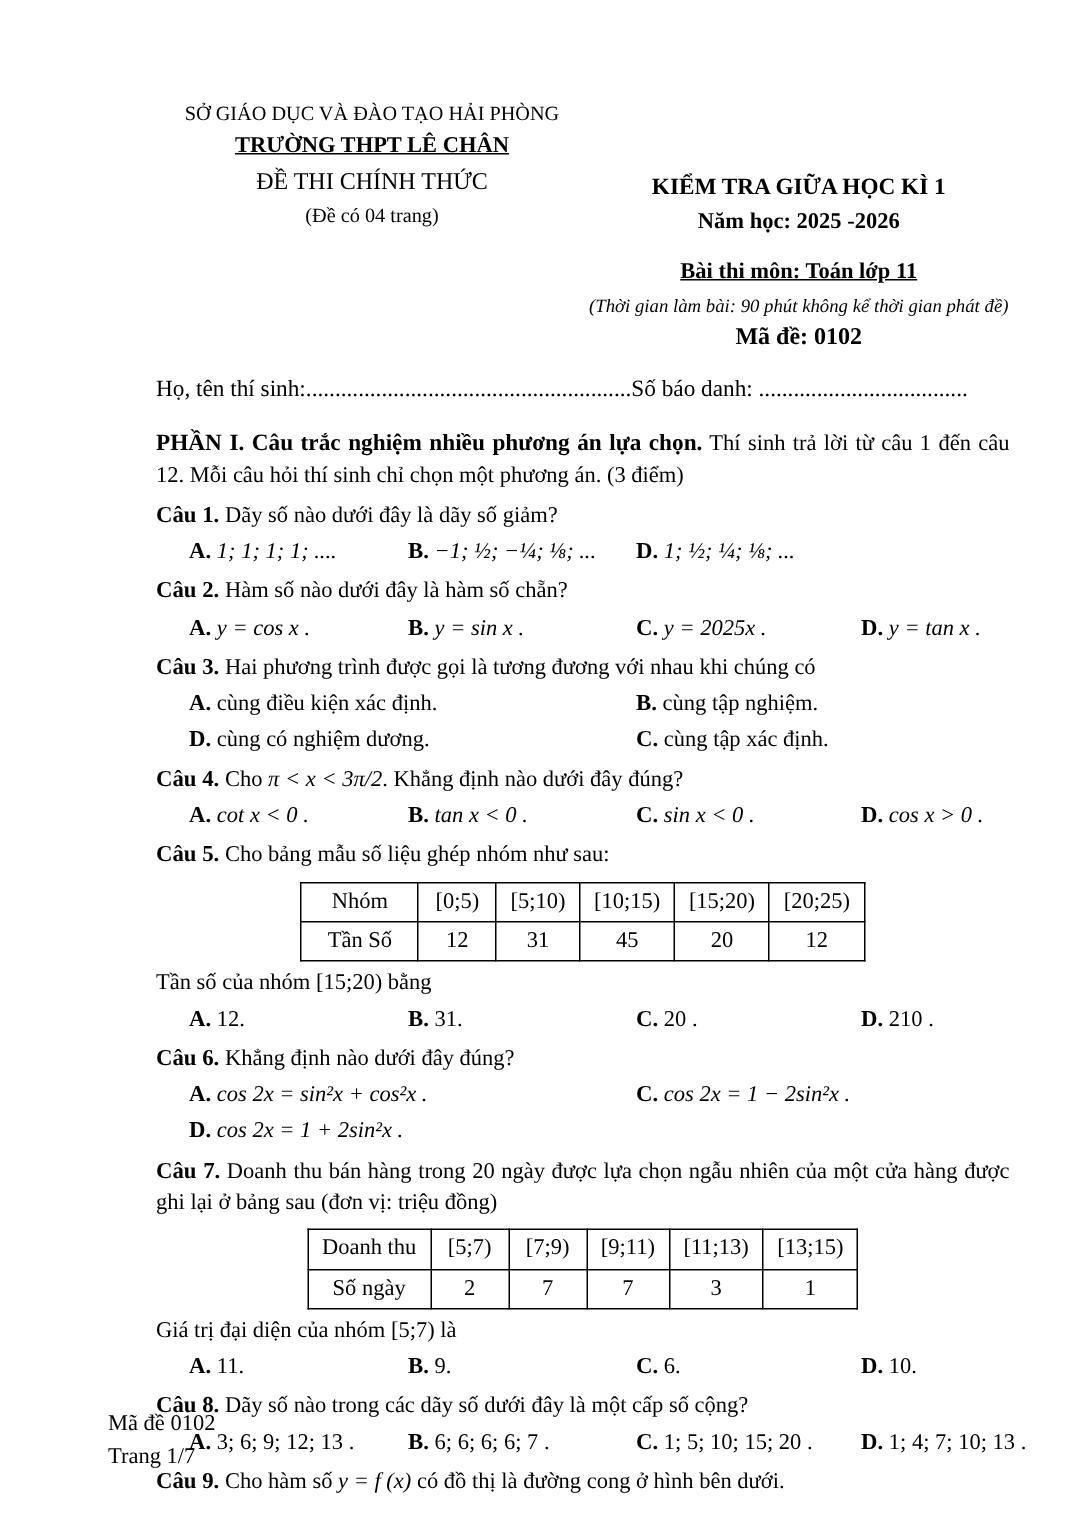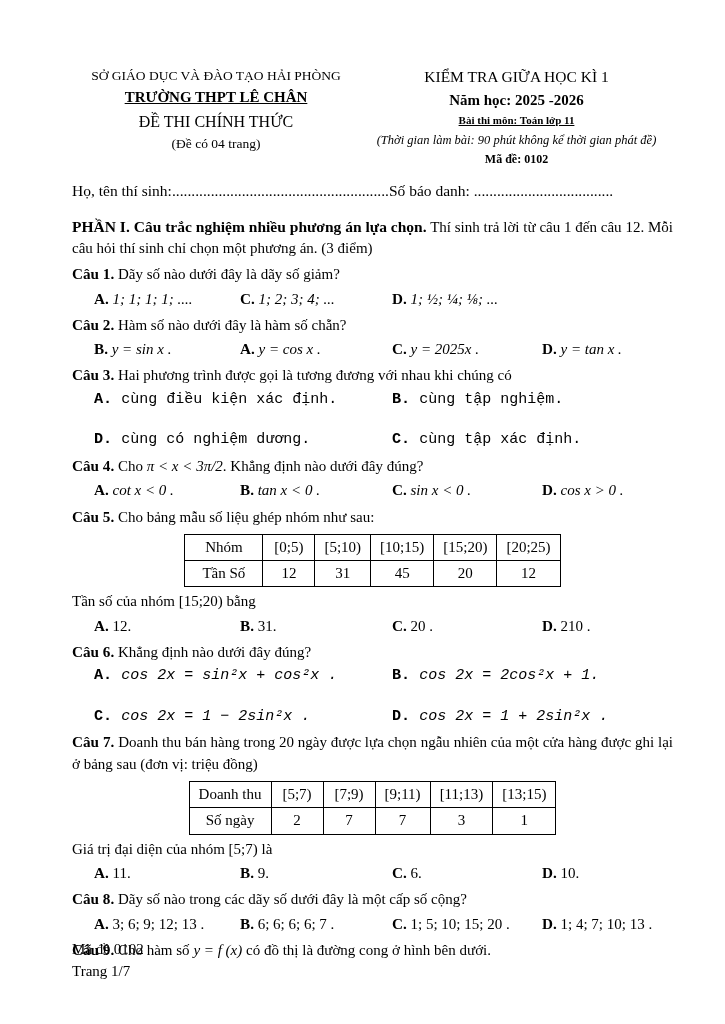--- a/index.html
+++ b/index.html
@@ -6,46 +6,46 @@
   html,body { background:#ffffff; }
   .page {
     position:relative;
     width:725px; height:1024px;
     margin:0 auto;
     background:#ffffff;
     color:#000;
     font-family:"Liberation Serif", serif;
     font-size:15px;
     line-height:1.42;
-    padding:66px 52px 0 72px;
+    padding:66px 52px 0 104px;
     overflow:hidden;
   }
   
   .hdr { display:flex; }
   .hdr-left { width:288px; text-align:center; flex:none; }
   .hdr-right { flex:1; text-align:center; }
   .hl-dept { font-size:13.5px; }
   .hl-school { font-size:15px; font-weight:bold; text-decoration:underline; margin-top:2px;text-align:center; }
   .hl-type { font-size:16px; margin-top:3px; }
   .hl-note { font-size:13.5px; }
-  .hr-title { font-size:15.5px; font-weight:normal; }
+  .hr-title { font-size:15.5px; font-weight:bold;margin-top:48px; }
   .hr-year { font-size:15px; font-weight:bold; margin-top:2px; }
-  .hr-subject { font-size:11px; font-weight:bold; text-decoration:underline; margin-top:2px; }
+  .hr-subject { font-size:15px; font-weight:bold; text-decoration:underline; margin-top:12px; }
   .hr-duration { font-size:12.5px; font-style:italic; margin-top:3px; white-space:nowrap; }
-  .hr-code { font-size:12px; font-weight:bold; margin-top:1px; }
+  .hr-code { font-size:16px; font-weight:bold; margin-top:1px; }
   
   .student-line { margin-top:12px; font-size:15.5px; white-space:nowrap; overflow:hidden; }
   .part-title { margin-top:14px; text-align:justify; }
   .part-title b { font-size:15.5px; }
   .q { margin-top:4px; text-align:justify; }
   .q b { font-size:15.2px; }
   .math { font-style:italic; }
   .opts { display:grid; padding-left:22px; margin:2px 0 3px; column-gap:4px; }
   .opts-4 { grid-template-columns:142px 148px 146px auto; }
-  .opts-2 { grid-template-columns:294px auto; row-gap:19px;font-family:Liberation Mono, monospace; }
+  .opts-2 { grid-template-columns:294px auto; row-gap:2px; }
   .opt { white-space:nowrap; }
   .opt b { font-size:15.2px; }
   
   .dtable { border-collapse:collapse; margin:6px auto 4px; }
   .dtable td {
     border:1px solid #000;
     padding:2px 9px;
     text-align:center;
     font-size:15px;
     min-width:52px;
@@ -88,33 +88,33 @@
     <span>Thí sinh trả lời từ câu 1 đến câu 12. Mỗi câu hỏi thí sinh chỉ chọn một phương án. (3 điểm)</span>
   </p>
 
   <div>
     <p class="q">
       <b>Câu 1.</b>
       <span>Dãy số nào dưới đây là dãy số giảm?</span>
     </p>
     <div class="opts opts-4">
       <span class="opt"><b>A.</b> <span class="math">1; 1; 1; 1; ....</span></span>
-      <span class="opt"><b>C.</b> <span class="math">1; 2; 3; 4; ...</span></span>
+      <span class="opt"><b>B.</b> <span class="math">−1; ½; −¼; ⅛; ...</span></span>
       <span class="opt"><b>D.</b> <span class="math">1; ½; ¼; ⅛; ...</span></span>
     </div>
   </div>
 
   <div>
     <p class="q">
       <b>Câu 2.</b>
       <span>Hàm số nào dưới đây là hàm số chẵn?</span>
     </p>
     <div class="opts opts-4">
+      <span class="opt"><b>A.</b> <span class="math">y = cos x .</span></span>
       <span class="opt"><b>B.</b> <span class="math">y = sin x .</span></span>
-      <span class="opt"><b>A.</b> <span class="math">y = cos x .</span></span>
       <span class="opt"><b>C.</b> <span class="math">y = 2025x .</span></span>
       <span class="opt"><b>D.</b> <span class="math">y = tan x .</span></span>
     </div>
   </div>
 
   <div>
     <p class="q">
       <b>Câu 3.</b>
       <span>Hai phương trình được gọi là tương đương với nhau khi chúng có</span>
     </p>
@@ -173,21 +173,20 @@
     </div>
   </div>
 
   <div>
     <p class="q">
       <b>Câu 6.</b>
       <span>Khẳng định nào dưới đây đúng?</span>
     </p>
     <div class="opts opts-2">
       <span class="opt"><b>A.</b> <span class="math">cos 2x = sin²x + cos²x .</span></span>
-      <span class="opt"><b>B.</b> <span class="math">cos 2x = 2cos²x + 1.</span></span>
       <span class="opt"><b>C.</b> <span class="math">cos 2x = 1 − 2sin²x .</span></span>
       <span class="opt"><b>D.</b> <span class="math">cos 2x = 1 + 2sin²x .</span></span>
     </div>
   </div>
 
   <div>
     <p class="q">
       <b>Câu 7.</b>
       <span>Doanh thu bán hàng trong 20 ngày được lựa chọn ngẫu nhiên của một cửa hàng được ghi lại ở bảng sau (đơn vị: triệu đồng)</span>
     </p>

